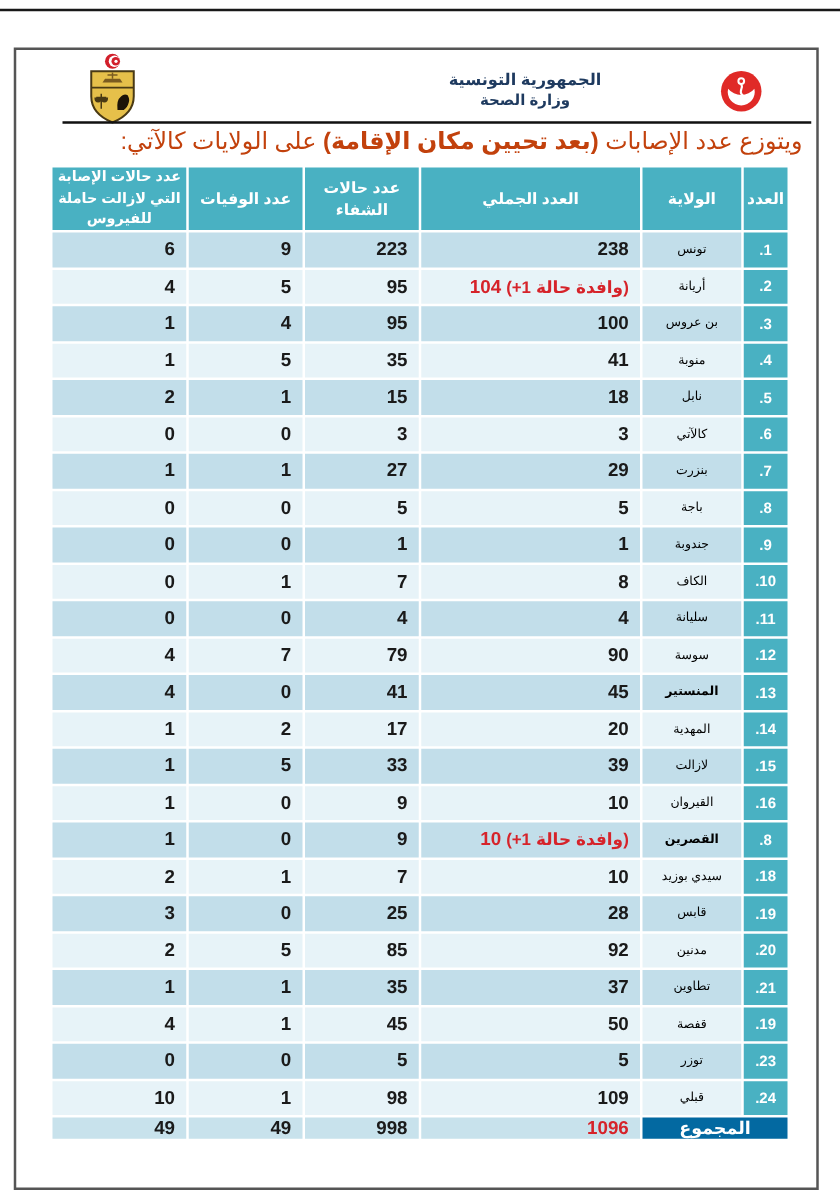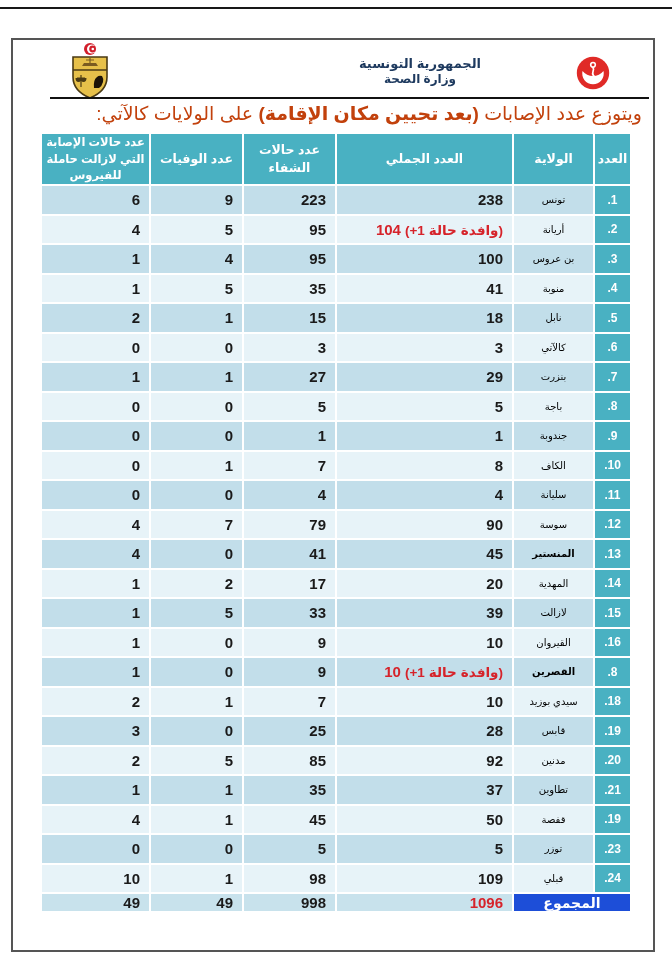--- a/index.html
+++ b/index.html
@@ -48,21 +48,21 @@
     font-size:15px; font-weight:bold; color:#1a1a1a;
   }
   td.c-total.red-val { color:#d6232a; white-space:nowrap;margin-left:15px; }
   .red-val span { color:#d6232a; font-weight:bold; }
   .rv-num { font-size:15px; }
   .rv-open, .rv-w1, .rv-w2, .rv-close { font-size:13.5px; }
   .rv-open, .rv-w1, .rv-w2 { margin-left:4px; }
   .rv-close { margin-left:0; }
   tr.totals-row td { height:14px; font-weight:bold; }
   td.t-label {
-    background:#1d4ed8; color:#fff; text-align:center; font-size:14px; font-weight:bold;
+    background:#0369a1; color:#fff; text-align:center; font-size:14px; font-weight:bold;
   }
   tr.totals-row td.t-val { background:#c8e2ec; }
   td.t-val.red { color:#d6232a; }
 </style>
 </head>
 <body>
 
 <div class="top-rule"></div>
 
 <div class="frame"></div>

